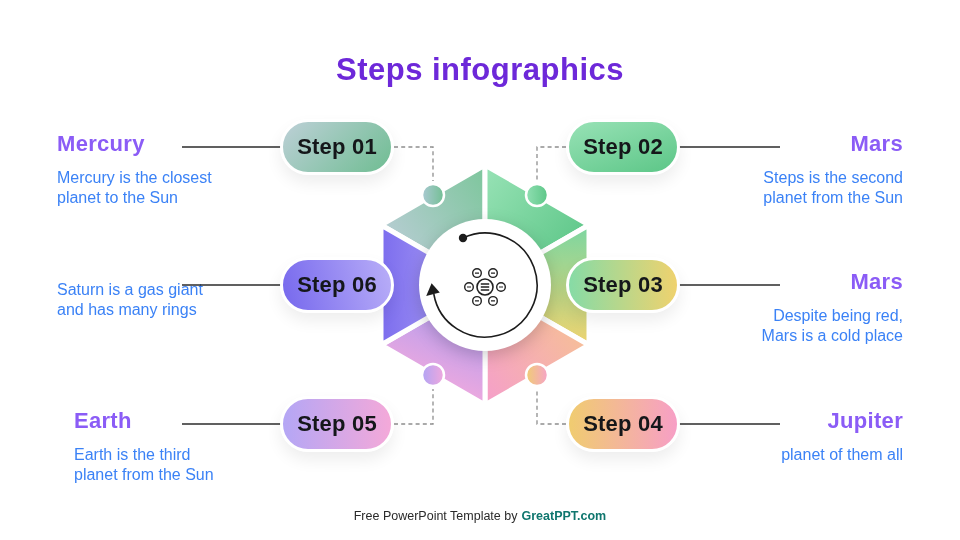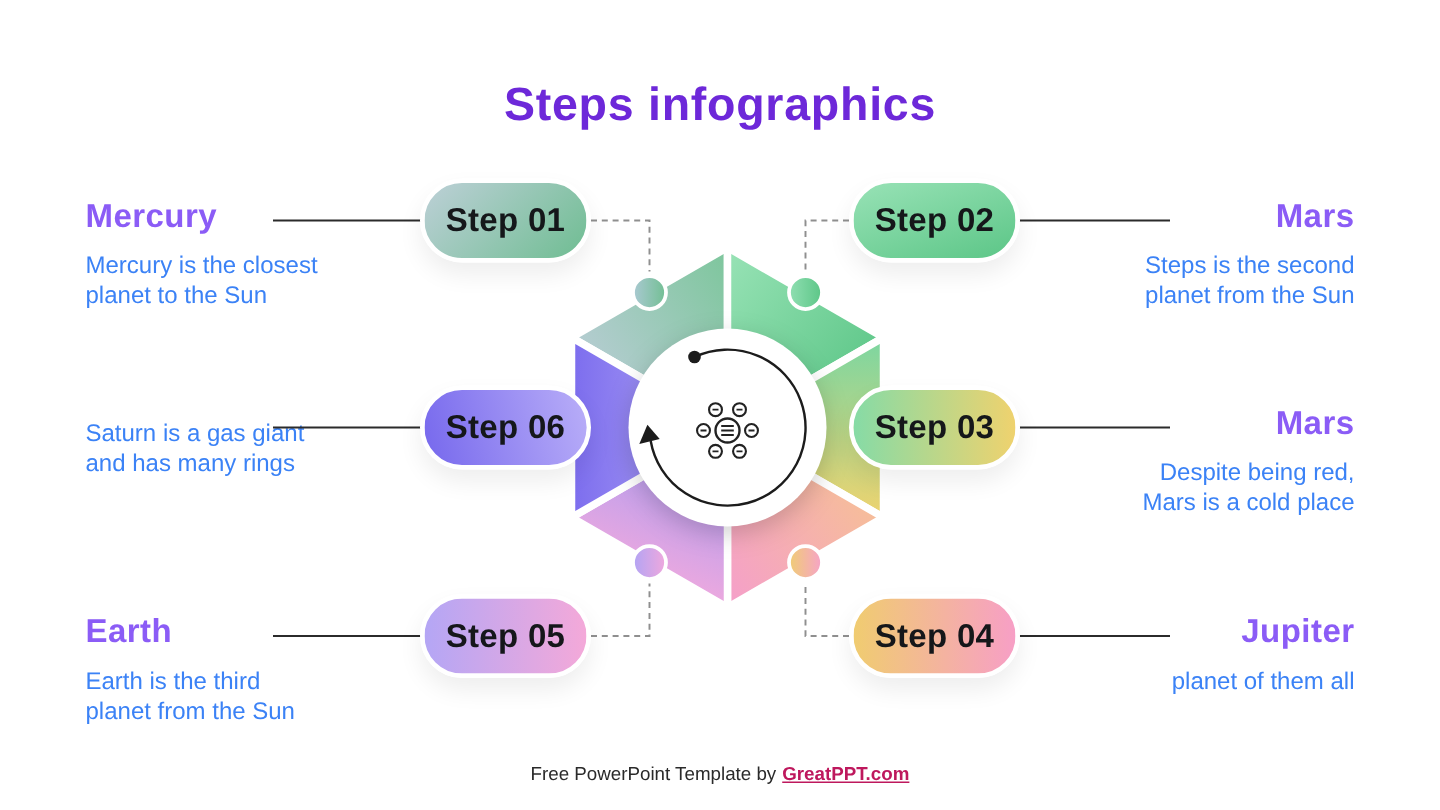--- a/index.html
+++ b/index.html
@@ -25,21 +25,21 @@
     box-shadow:0 8px 16px rgba(0,0,0,0.07);
     z-index:2;
   }
   .pill span { font-size:22px; font-weight:700; color:#15171a; letter-spacing:0.2px; }
   #diagram-svg { position:absolute; left:0; top:0; z-index:1; }
   .footer {
     position:absolute; top:509px; left:0; width:960px;
     text-align:center; font-size:12.5px; color:#2a2a2a;
   }
   .footer .prefix { margin-right:4px; }
-  .footer .link { font-weight:700; color:#be185d; text-decoration:underline; cursor:pointer; }
+  .footer .link { font-weight:700; color:#0f766e; cursor:pointer; }
 </style>
 </head>
 <body>
 
 <div class="slide-title">Steps infographics</div>
 
 <svg id="diagram-svg" width="960" height="540" viewBox="0 0 960 540">
   <defs>
     <linearGradient id="seg1" gradientUnits="userSpaceOnUse" x1="381" y1="240" x2="490" y2="170">
       <stop offset="0" stop-color="#b9cdd5"></stop>
@@ -175,21 +175,21 @@
     <div>and has many rings</div>
   </div>
 </div>
 <div class="planet right" style="top:269px;">
   <div class="planet-name">Mars</div>
   <div class="planet-desc">
     <div>Despite being red,</div>
     <div>Mars is a cold place</div>
   </div>
 </div>
-<div class="planet left" style="left:57px; top:408px;">
+<div class="planet left" style="left:74px; top:408px;">
   <div class="planet-name">Earth</div>
   <div class="planet-desc">
     <div>Earth is the third</div>
     <div>planet from the Sun</div>
   </div>
 </div>
 <div class="planet right" style="top:408px;">
   <div class="planet-name">Jupiter</div>
   <div class="planet-desc">
     <div>planet of them all</div>

